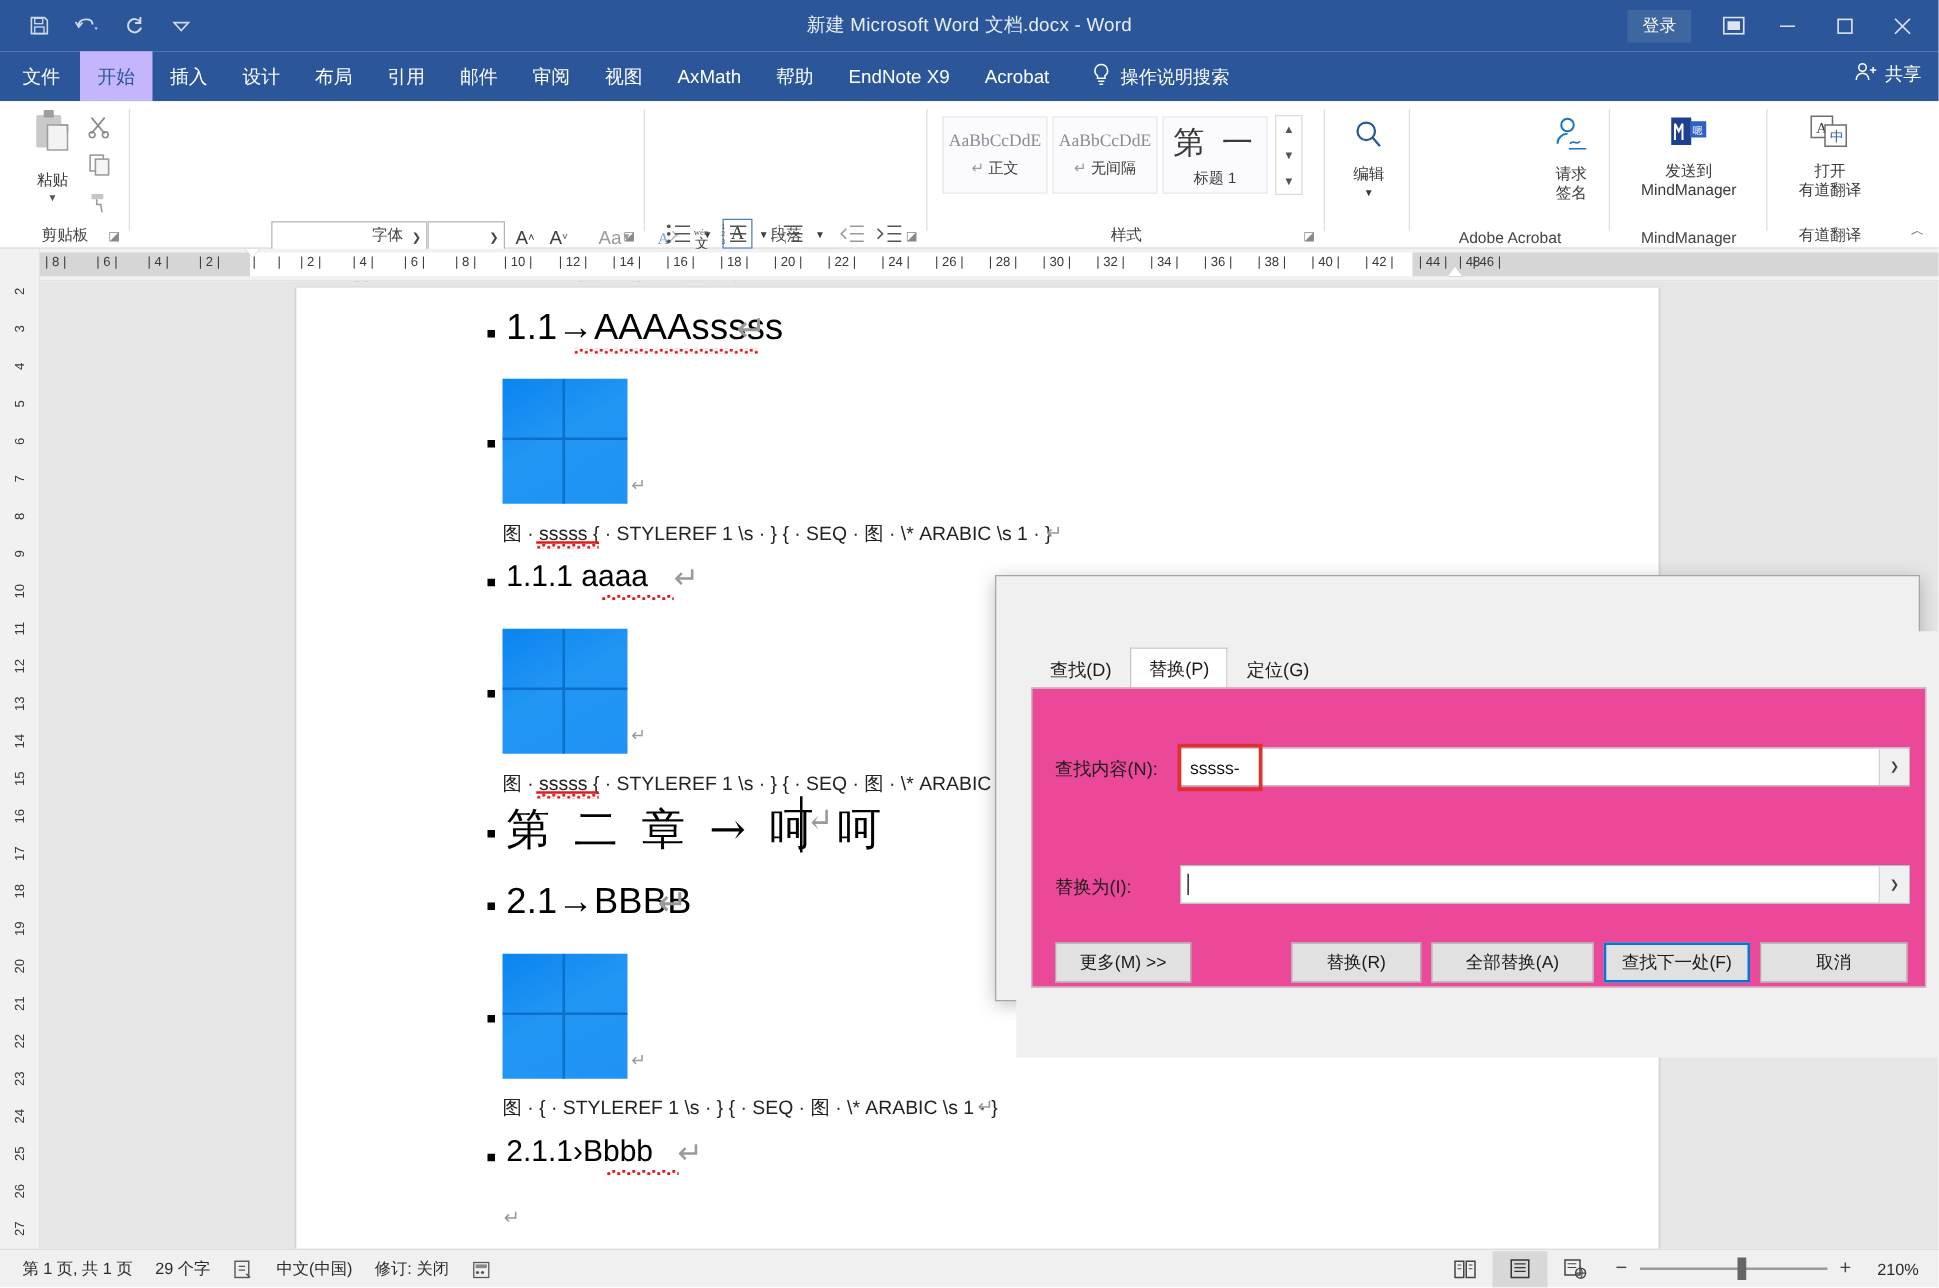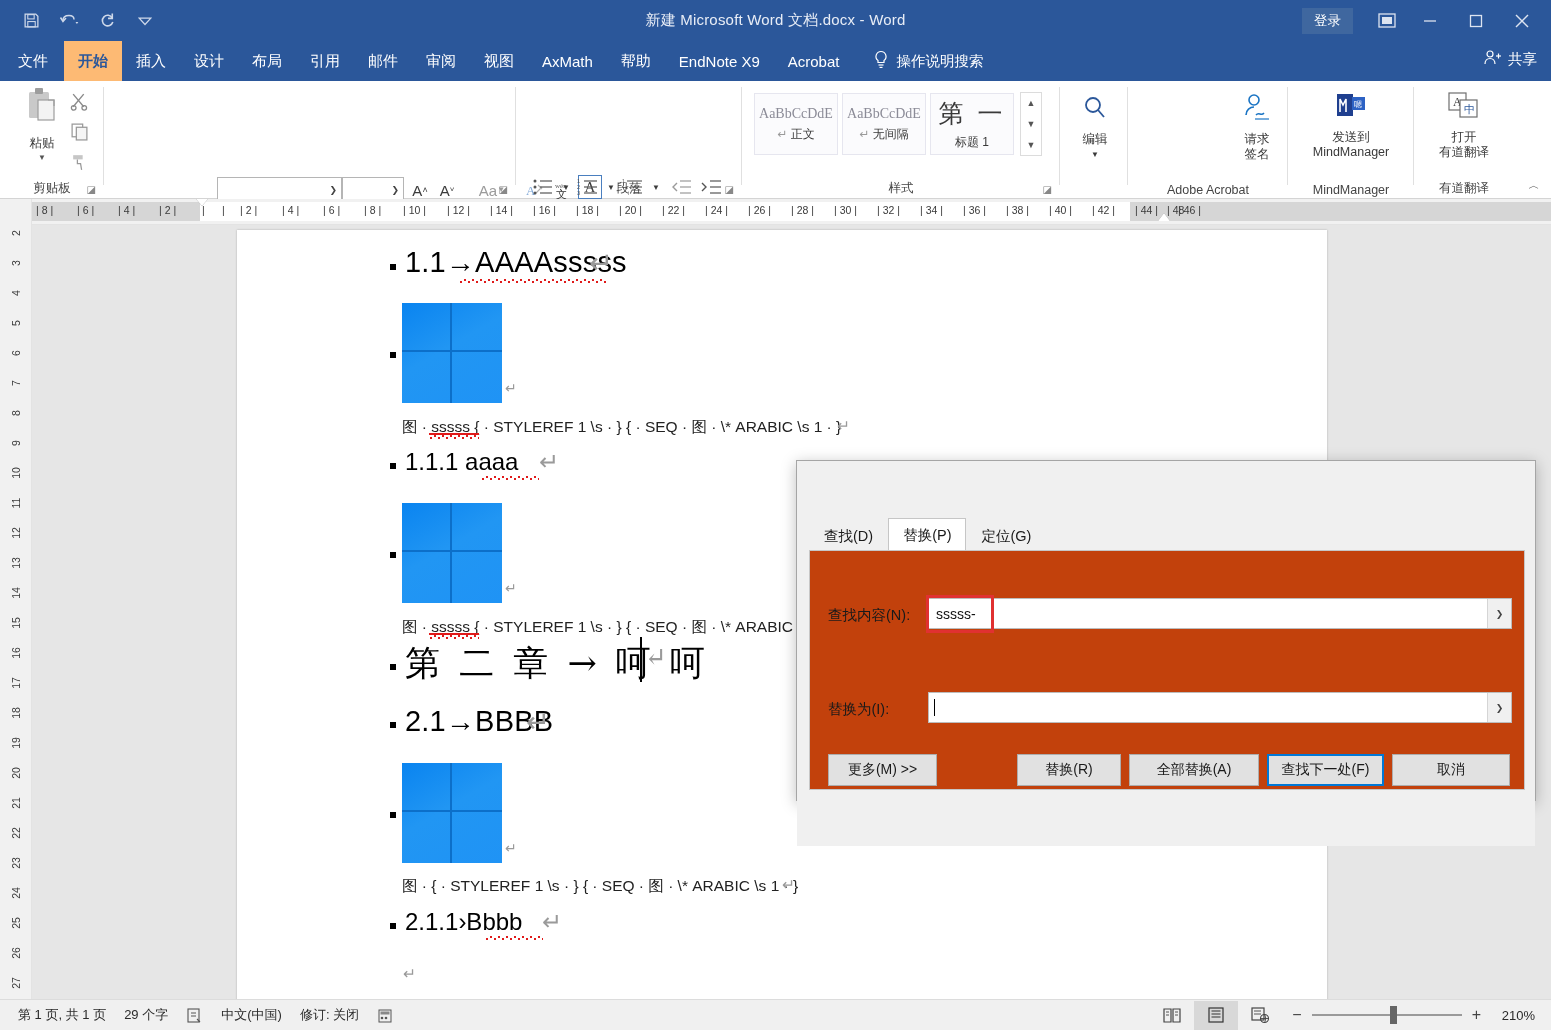--- a/index.html
+++ b/index.html
@@ -41,21 +41,21 @@
 
   
   .tabbar {
     position: absolute; left: 0; top: 41px; width: 1551px; height: 40px;
     background: #2b579a; display: flex; align-items: flex-end;
   }
   .tab {
     height: 40px; padding: 0 14px; display: flex; align-items: center;
     color: #ffffff; font-size: 15px; white-space: nowrap;
   }
-  .tab.active { background: #fdba74; color: #2b579a; font-weight: bold; }
+  .tab.active { background: #c4b5fd; color: #2b579a; }
   .tab:first-child { padding-left: 18px; padding-right: 16px; }
   .tellme {
     display: flex; align-items: center; gap: 7px; height: 40px;
     margin-left: 20px; color: #ffffff; font-size: 14.5px;
   }
   .share-btn {
     position: absolute; right: 14px; top: 8px;
     display: flex; align-items: center; gap: 6px;
     color: #ffffff; font-size: 14.5px;
   }
@@ -193,31 +193,31 @@
   .dlg-title {
     position: absolute; left: 0; top: 0; width: 100%; height: 44px;
     background: #ffffff; display: flex; align-items: center;
   }
   .dlg-title .t { margin-left: 14px; font-size: 15px; color: #1a1a1a; }
   .dlg-title .acts { margin-left: auto; display: flex; align-items: center; }
   .dlg-ibtn {
     width: 44px; height: 44px; display: flex; align-items: center; justify-content: center;
     font-size: 17px; color: #333;
   }
-  .dlg-body { position: absolute; left: 0; top: 44px; width: 100%; height: 341px; background: #f0f0f0; text-decoration: underline; }
+  .dlg-body { position: absolute; left: 16px; top: 44px; width: 100%; height: 341px; background: #f0f0f0; text-decoration: underline; }
   .dtabs { position: absolute; left: 12px; top: 13px; display: flex; align-items: flex-end; }
   .dtab {
     height: 30px; padding: 0 14px; display: flex; align-items: center;
     font-size: 14.5px; color: #1a1a1a; background: #f0f0f0;
     border: 1px solid transparent; border-bottom: none;
   }
   .dtab.active { background: #ffffff; border-color: #c6c6c6; height: 33px; }
   .dtabpanel {
     position: absolute; left: 12px; top: 45px; width: 716px; height: 240px;
-    background: #c2410c; border: 1px solid #c6c6c6;
+    background: #ec4899; border: 1px solid #c6c6c6;
   }
   .fld-label { position: absolute; font-size: 14.5px; color: #1a1a1a; }
   .combo {
     position: absolute; height: 31px; border: 1px solid #bcbcbc; background: #fff;
     display: flex; align-items: center;
   }
   .combo .val { padding-left: 7px; font-size: 14px; color: #111; }
   .combo .arrow {
     margin-left: auto; width: 24px; height: 29px; background: #f0f0f0;
     border-left: 1px solid #d5d5d5; display: flex; align-items: center; justify-content: center;
@@ -446,20 +446,21 @@
             <rect x="2" y="2" width="18" height="18" fill="#d2d2d2"></rect>
             <text x="5" y="16" font-size="13" fill="#333" font-family="Liberation Serif">A</text>
           </svg>
       </div>
       <div class="ico md" style="left:463px; top:136px; color:#7a7a7a;">
         <svg width="22" height="22" viewBox="0 0 22 22">
             <circle cx="11" cy="11" r="8.5" fill="none" stroke="#8a8a8a" stroke-width="1.1"></circle>
             <text x="6" y="15" font-size="10" fill="#555" font-family="Liberation Serif">字</text>
           </svg>
       </div>
+      <div class="rgroup-label">字体</div>
       <div class="dlg-launcher" style="right:8px;">◪</div>
       <div class="rgroup-sep" style="right:0;"></div>
     </div>
 
     <div class="rgroup" style="left:516px; width:226px;">
       <div class="ico md" style="left:12px; top:92px;">
         <svg width="22" height="18" viewBox="0 0 22 18">
             <circle cx="3" cy="3" r="1.5" fill="#555"></circle>
             <circle cx="3" cy="9" r="1.5" fill="#555"></circle>
             <circle cx="3" cy="15" r="1.5" fill="#555"></circle>

